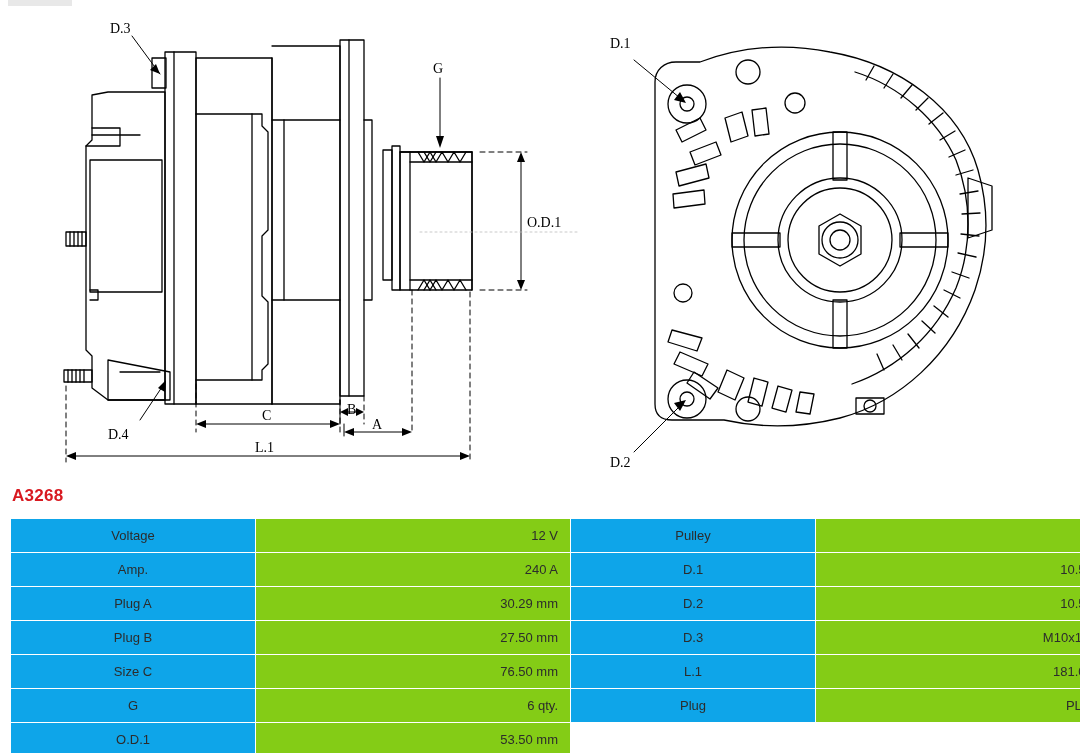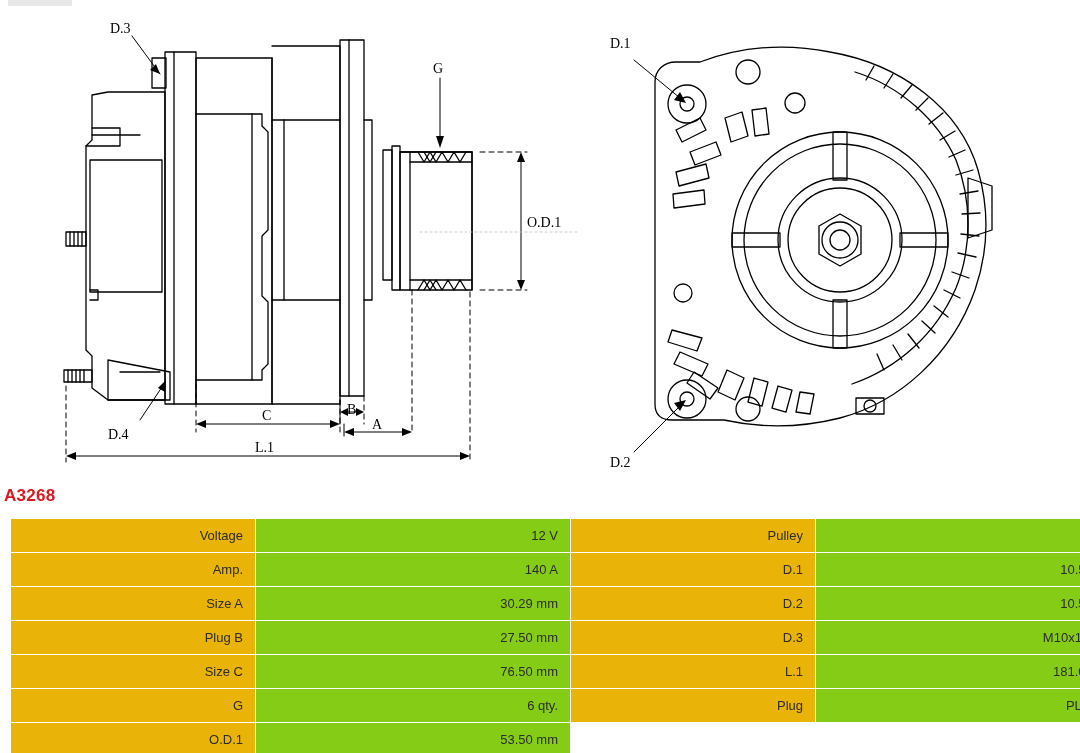--- a/index.html
+++ b/index.html
@@ -22,21 +22,21 @@
   }
   .drawing {
     position: absolute;
     left: 0;
     top: 0;
     width: 1080px;
     height: 480px;
   }
   .part-code {
     position: absolute;
-    left: 4px;
+    left: 12px;
     top: 486px;
     font-family: "Liberation Sans", sans-serif;
     font-size: 17px;
     font-weight: bold;
     color: #d81920;
     letter-spacing: 0.3px;
   }
   .spec-table {
     position: absolute;
     left: 10px;
@@ -47,22 +47,22 @@
   }
   .spec-table td {
     height: 33px;
     font-family: "Liberation Sans", sans-serif;
     font-size: 13px;
     border: 1px solid #ffffff;
     padding: 0 12px;
     vertical-align: middle;
   }
   .lab {
-    background: #eab308;
-    text-align: right;
+    background: #0ea5e9;
+    text-align: center;
     color: #2c2c2c;
     width: 220px;
   }
   .val {
     background: #84cc16;
     text-align: right;
     color: #2c2c2c;
     width: 290px;
   }
   .empty-cell {
@@ -257,26 +257,26 @@
   <table class="spec-table">
     <tbody>
       <tr>
         <td class="lab">Voltage</td>
         <td class="val">12 V</td>
         <td class="lab">Pulley</td>
         <td class="val">AP</td>
       </tr>
       <tr>
         <td class="lab">Amp.</td>
-        <td class="val">140 A</td>
+        <td class="val">240 A</td>
         <td class="lab">D.1</td>
         <td class="val">10.50 mm</td>
       </tr>
       <tr>
-        <td class="lab">Size A</td>
+        <td class="lab">Plug A</td>
         <td class="val">30.29 mm</td>
         <td class="lab">D.2</td>
         <td class="val">10.50 mm</td>
       </tr>
       <tr>
         <td class="lab">Plug B</td>
         <td class="val">27.50 mm</td>
         <td class="lab">D.3</td>
         <td class="val">M10x1.5 mm</td>
       </tr>

